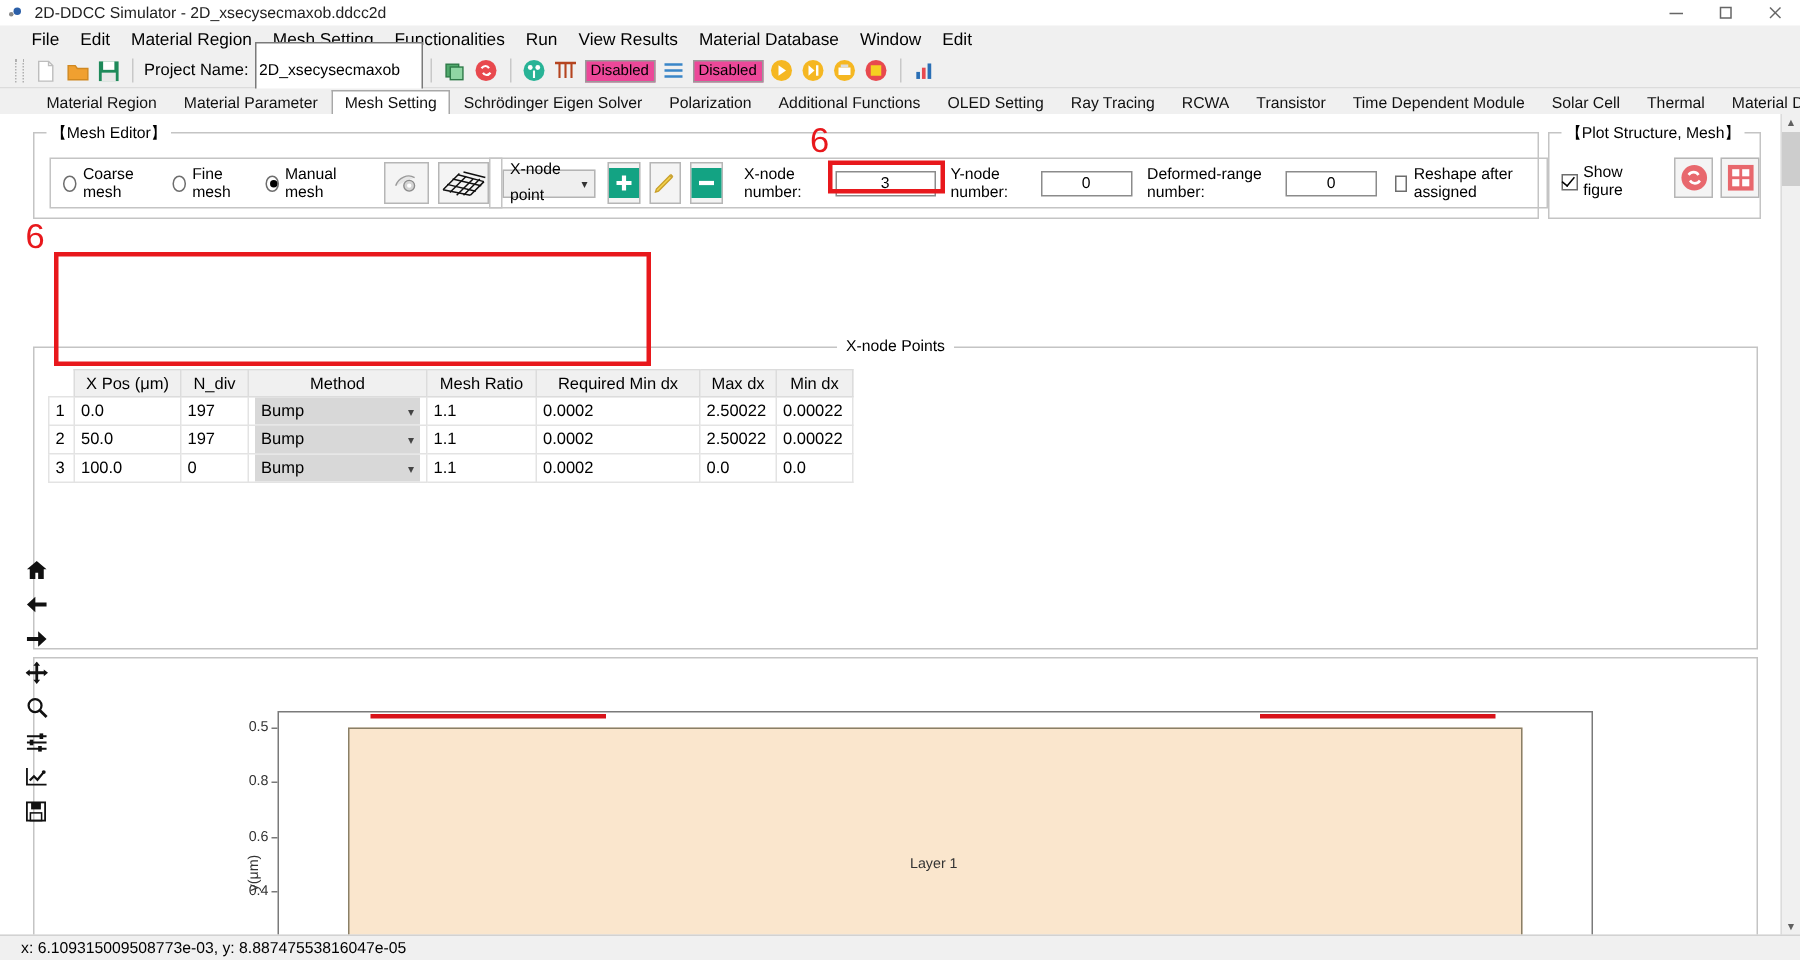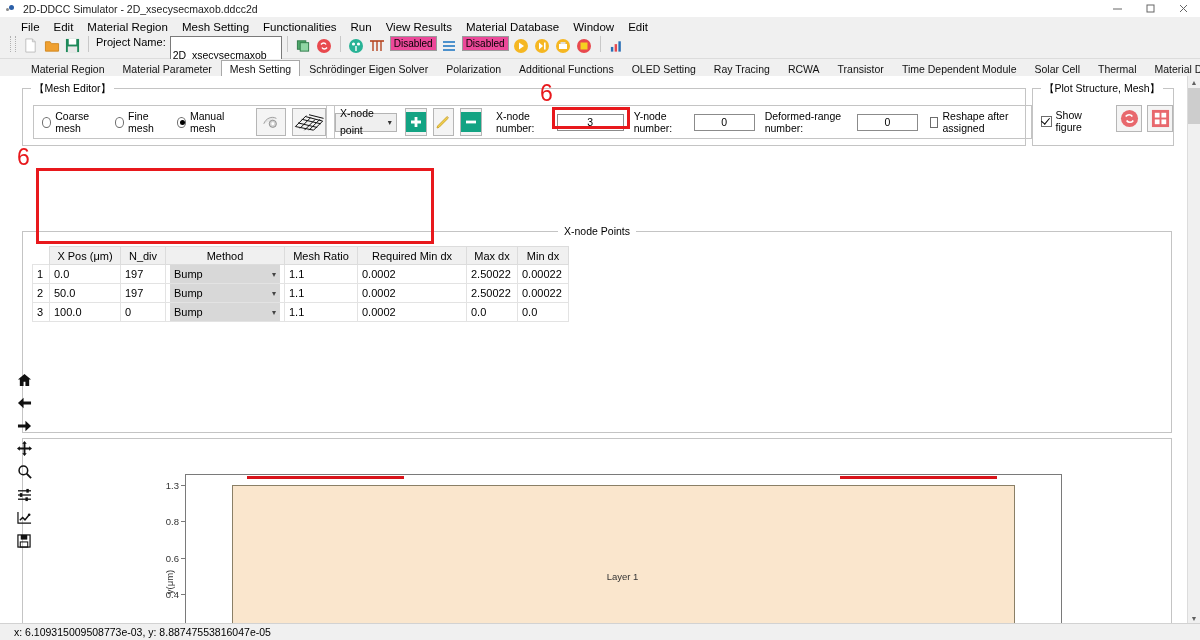--- a/index.html
+++ b/index.html
@@ -24,21 +24,21 @@
   .winbtns{position:absolute;right:0;top:0;height:17px;display:flex;}
   .winbtn{width:33px;height:17px;display:flex;align-items:center;justify-content:center;
           color:#555;font-size:10px;}
   .winbtn svg{display:block;}
 
   
   .menubar{height:18px;background:#f0f0f0;display:flex;align-items:center;padding-left:14px;gap:0px;}
   .menuitem{padding:1px 7px;font-size:11.5px;color:#000;white-space:nowrap;}
 
   
-  .toolbar{height:22px;background:#f0f0f0;display:flex;padding-left:10px;gap:0px;
+  .toolbar{height:22px;background:#f0f0f0;display:flex;align-items:center;padding-left:10px;gap:0px;
            border-bottom:1px solid #dcdcdc;}
   .tsep{width:1px;height:16px;background:#c8c8c8;margin:0 5px;}
   .tgrip{width:4px;height:16px;border-left:1px dotted #b0b0b0;border-right:1px dotted #b0b0b0;margin-right:4px;}
   .ticon{width:19px;height:19px;display:flex;align-items:center;justify-content:center;margin:0 1px;}
   .lbl-proj{font-size:11px;margin:0 4px 0 2px;}
   .proj-input{width:106px;height:14px;border:1px solid #7a7a7a;background:#fff;font-size:10.5px;
               padding:11px 2px;font-family:"Liberation Sans",sans-serif;line-height:14px;color:#000;}
   .disabled-box{border:1px solid #9a9a9a;background:#ec4899;font-size:10px;padding:0px 3px;height:13px;
                 line-height:13px;margin:0 2px;}
 
@@ -519,21 +519,21 @@
 
     <div class="axes">
       <div class="plotframe"></div>
 
       <div class="ylabel">y(μm)</div>
 
       <div class="ytick" style="top:72.9%;">0.2</div>
       <div class="ytick" style="top:55.9%;margin-left:19px;">0.4</div>
       <div class="ytick" style="top:39.0%;">0.6</div>
       <div class="ytick" style="top:22.0%;">0.8</div>
-      <div class="ytick" style="top:5.1%;">1.3</div>
+      <div class="ytick" style="top:5.1%;">0.5</div>
 
       <div class="ytickmark" style="top:72.9%;"></div>
       <div class="ytickmark" style="top:55.9%;"></div>
       <div class="ytickmark" style="top:39.0%;"></div>
       <div class="ytickmark" style="top:22.0%;"></div>
       <div class="ytickmark" style="top:5.1%;"></div>
 
       <div class="layerrect" style="left:5.36%;top:5.1%;width:89.28%;height:84.7%;"></div>
       <div class="layerlbl" style="left:50%;top:47.5%;">Layer 1</div>
 

